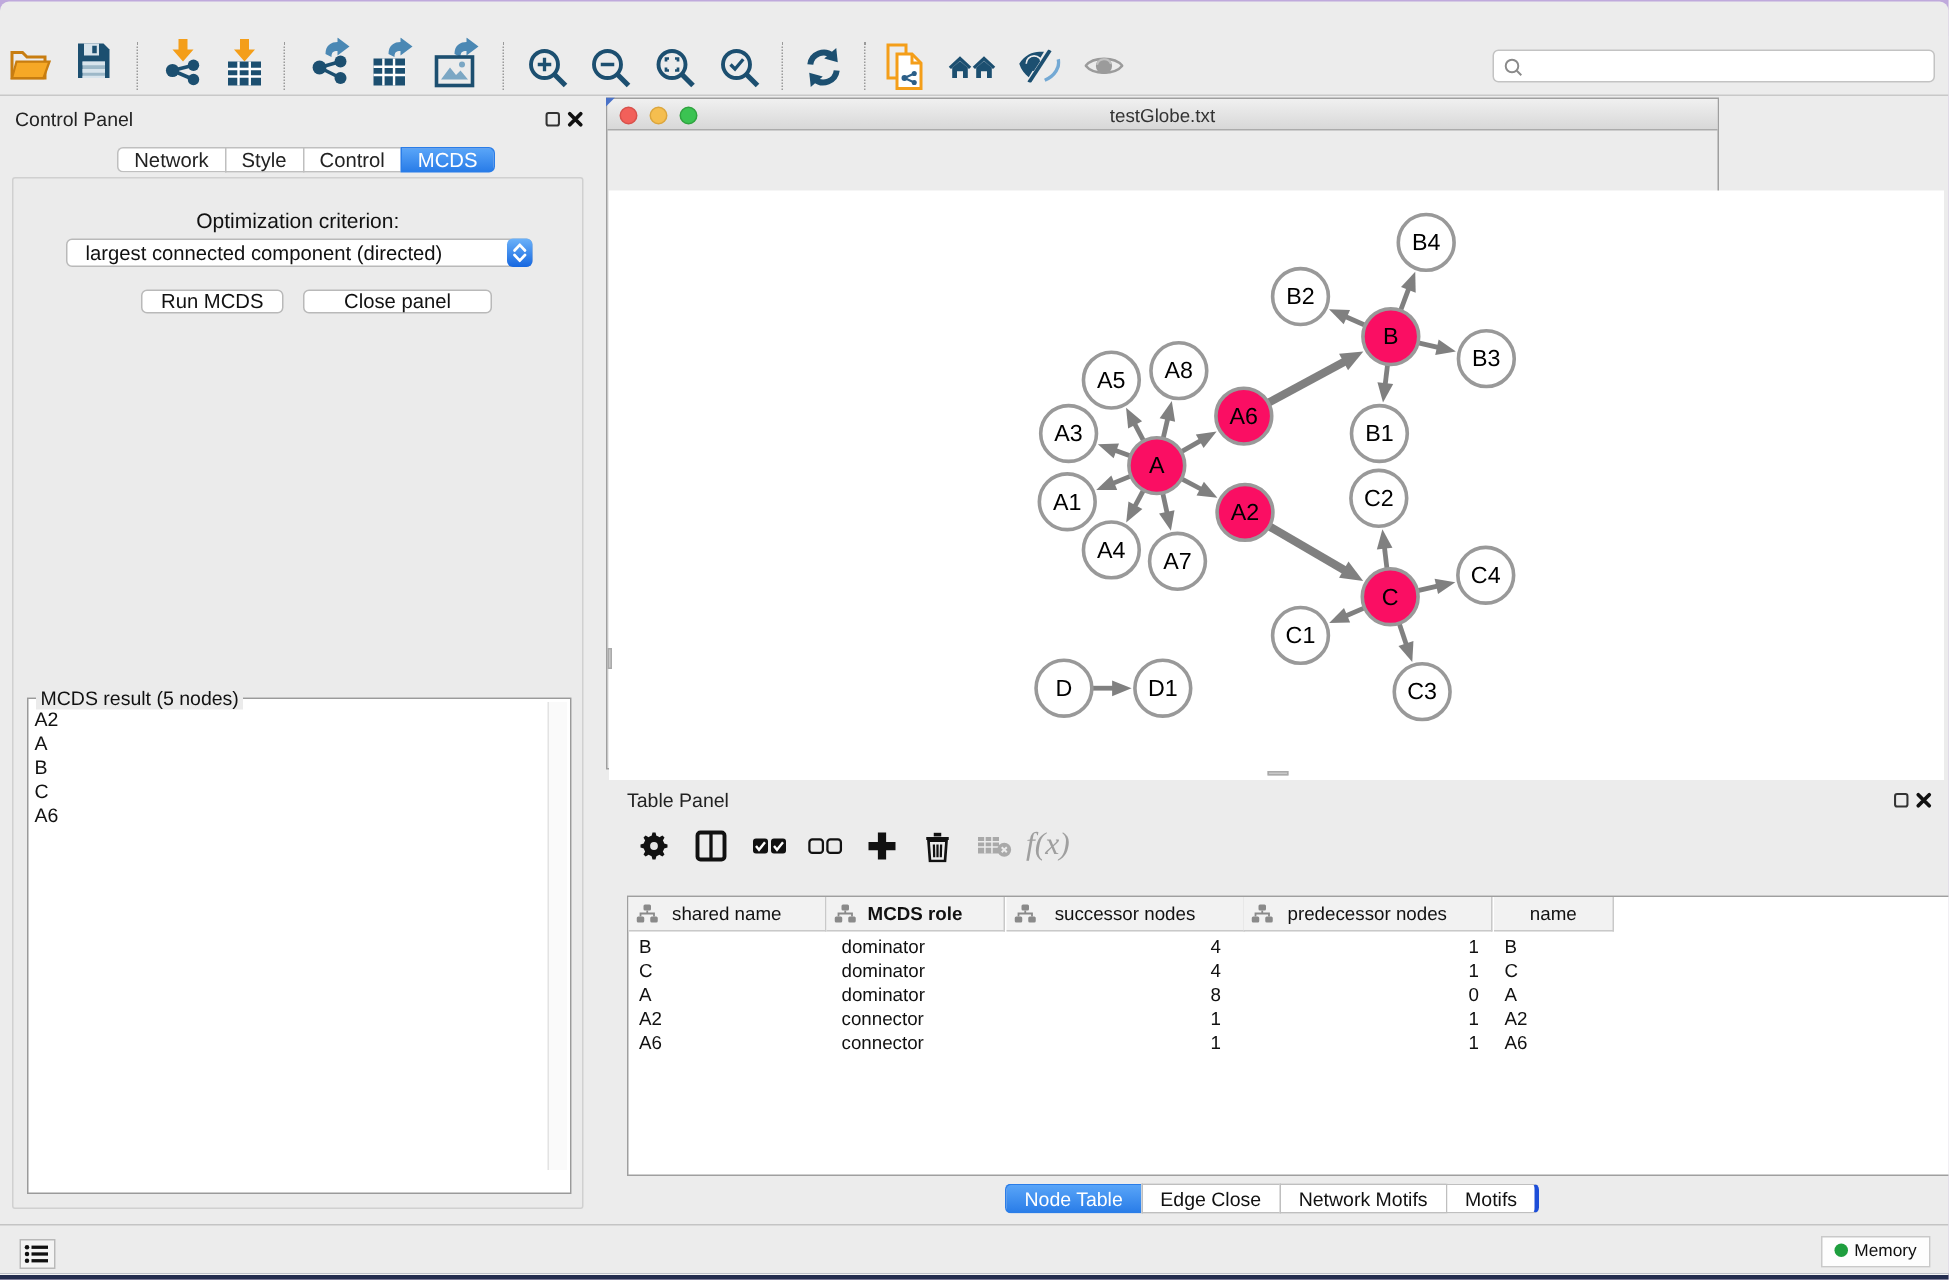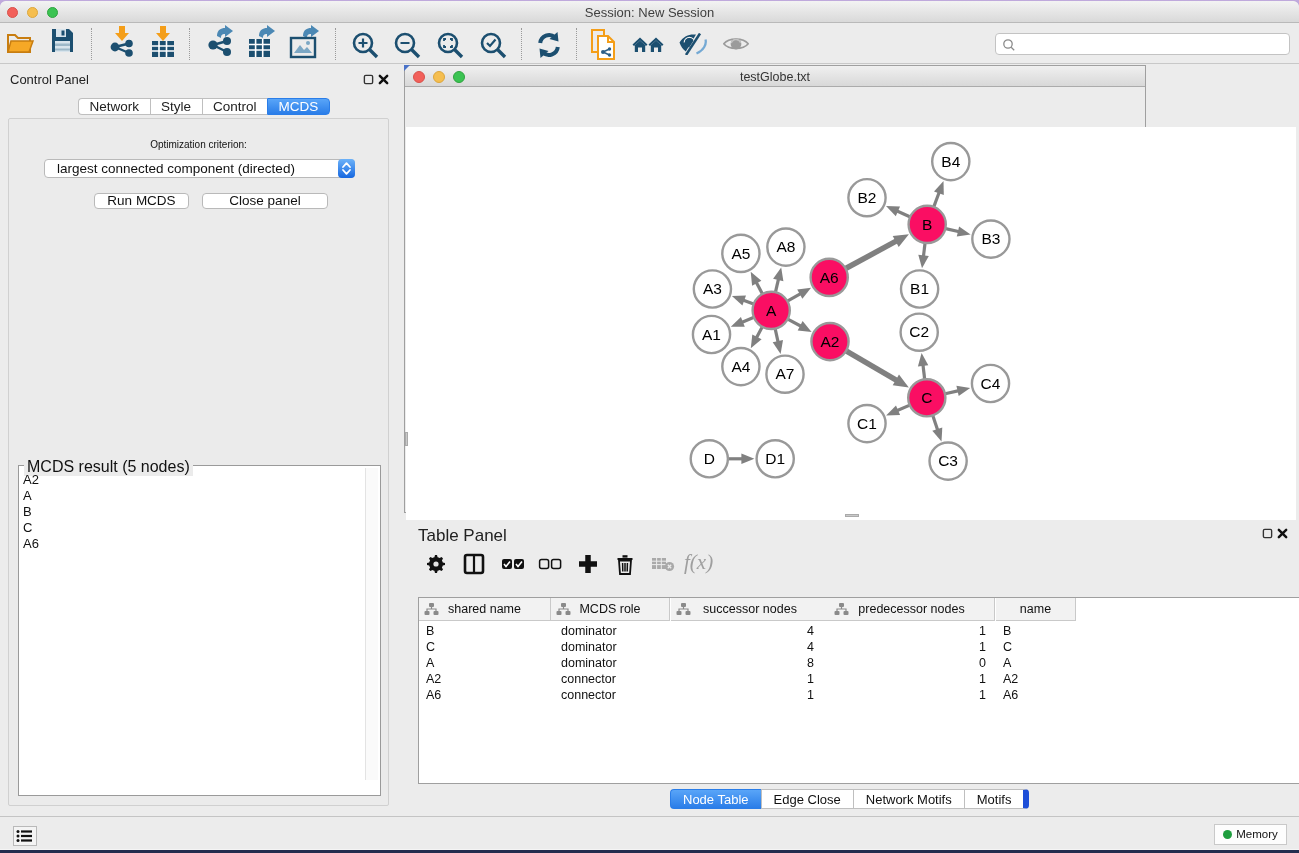--- a/index.html
+++ b/index.html
@@ -17,58 +17,52 @@
 .ticon { position:absolute; top:4px; }
 #search { position:absolute; left:995px; top:9px; width:295px; height:22px; background:#fff; border:1px solid #c3c3c3; border-radius:4px; }
 
 #cp-title { position:absolute; left:10px; top:71px; font-size:13px; color:#222; }
 .tabs { position:absolute; display:flex; }
 .tab { height:17px; font-size:13.5px; color:#222; background:#fff; border:1px solid #bfbfbf; border-right:none; padding:0 10.5px; line-height:16px; }
 .tab:first-child { border-radius:4px 0 0 4px; }
 .tab:last-child { border-radius:0 4px 4px 0; border-right:1px solid #bfbfbf; }
 .tab.sel { background:linear-gradient(#59a5f8,#2a7de8); color:#fff; border-color:#2a7de8; }
 #cp-body { position:absolute; left:8px; top:117px; width:381px; height:688px; background:#ebebeb; border:1px solid #d0d0d0; border-radius:2px; }
-#opt-label { position:absolute; left:0; top:20px; width:100%; text-align:center; font-size:10px; color:#111; }
+#opt-label { position:absolute; left:0; top:20px; width:100%; text-align:center; font-size:14px; color:#111; }
 #dropdown { position:absolute; left:35px; top:40px; width:311px; height:19px; background:#fff; border:1px solid #b9b9b9; border-radius:4px; font-size:13.5px; color:#111; line-height:17px; padding-left:12px; }
 #spinner { position:absolute; right:-1px; top:-1px; width:17px; height:19px; border-radius:4px; background:linear-gradient(#6cb2f9,#1667e0); }
 .btn { position:absolute; height:16px; background:#fff; border:1px solid #b9b9b9; border-radius:4px; font-size:13.5px; color:#111; text-align:center; line-height:14px; }
 #fieldset { position:absolute; left:9px; top:346px; width:363px; height:331px; border:1px solid #9a9a9a; background:#fff; }
-#fs-legend { position:absolute; left:5px; top:-8px; background:#ebebeb; padding:0 3px; font-size:16px; color:#111; }
+#fs-legend { position:absolute; left:5px; top:-8px; background:#ebebeb; padding:0 3px; font-size:13px; color:#111; }
 #fs-scroll { position:absolute; right:2px; top:2px; width:13px; height:312px; background:#fafafa; border-left:1px solid #e3e3e3; }
 #fs-list { position:absolute; left:4px; top:6px; font-size:13px; color:#111; line-height:16px; }
 
 #nw { position:absolute; left:404px; top:64px; width:742px; height:448px; background:#ececec; border:1px solid #9f9f9f; }
 #nw-title { position:absolute; left:0; top:0; width:100%; height:21px; background:linear-gradient(#f0f0f0,#d8d8d8); border-bottom:1px solid #ababab; }
 #nw-canvas { position:absolute; left:1px; top:21px; width:890px; height:425px; background:#fff;margin-top:40px; }
 #nw .t { position:absolute; top:4px; width:100%; text-align:center; font-size:12.5px; color:#333; }
 
 #tp { position:absolute; left:406px; top:519px; width:893px; height:296px; background:#ececec; }
-#tp-title { position:absolute; left:12px; top:6px; font-size:17px; color:#222; }
+#tp-title { position:absolute; left:12px; top:6px; font-size:13px; color:#222; }
 #tp-toolbar { position:absolute; left:10px; top:28px; width:873px; height:34px; }
 #tbl { position:absolute; left:12px; top:77px; width:1278px; height:187px; background:#fff; border:1px solid #9f9f9f; }
 .th { position:absolute; top:0; height:23px; background:#f2f2f2; border-right:1px solid #c9c9c9; border-bottom:1px solid #c9c9c9; font-size:12.5px; color:#111; text-align:center; line-height:22px; }
 .td { position:absolute; font-size:12.5px; color:#111; height:16px; line-height:16px; }
 .btabs { position:absolute; top:269px; left:264px; display:flex; }
 .btab { height:20px; font-size:13px; background:#fff; border:1px solid #bfbfbf; border-right:none; padding:0 12px; line-height:19px; color:#111; }
 .btab:first-child { border-radius:4px 0 0 4px; }
-.btab:last-child { border-radius:0 4px 4px 0; border-right:6px solid #1d4ed8; }
+.btab:last-child { border-radius:0 4px 4px 0; border-right:3px solid #1d4ed8; }
 .btab.sel { background:linear-gradient(#59a5f8,#2a7de8); color:#fff; border-color:#2a7de8; }
 
 #statusbar { position:absolute; left:0; top:815px; width:1299px; height:35px; background:#ececec; border-top:1px solid #c4c4c4; }
 #listbtn { position:absolute; left:13px; top:9px; width:24px; height:20px; background:#f4f4f4; border:1px solid #b9b9b9; }
 #membtn { position:absolute; right:12px; top:7px; width:73px; height:21px; background:#fdfdfd; border:1px solid #c9c9c9; font-size:11.5px; color:#111; line-height:19px; text-align:center; }
 </style></head>
 <body>
 <div id="app">
- <div id="titlebar">
-  <div class="tl" style="left:7px;width:11px;height:11px;background:#f2605a;border:1px solid #d8514b;"></div>
-  <div class="tl" style="left:27px;width:11px;height:11px;background:#f5be4f;border:1px solid #dca63c;"></div>
-  <div class="tl" style="left:47px;width:11px;height:11px;background:#3bc352;border:1px solid #2fa33f;"></div>
-  <div class="t">Session: New Session</div>
- </div>
 
  <div id="toolbar">
   <svg class="ticon" style="left:5px;top:2px" width="30" height="32" viewBox="0 0 30 32">
 <path d="M3 9 L3 26 L25 26 L25 12 L13 12 L10 9 Z" fill="none" stroke="#c87d10" stroke-width="2"></path>
 <path d="M6 15 L28 15 L24 26 L3 26 Z" fill="#f6a826" stroke="#c87d10" stroke-width="1.5"></path>
       </svg>
 <svg class="ticon" style="left:48px;top:1px" width="28" height="32" viewBox="0 0 28 32">
 <path d="M4 4 L21 4 L25 8 L25 27 L4 27 Z" fill="#1c4f70"></path>
 <rect x="8" y="4" width="10" height="8" fill="#d8e4ec"></rect>
         <rect x="13.5" y="5.5" width="3" height="5" fill="#1c4f70"></rect>
@@ -354,21 +348,21 @@
         </svg>
 <div style="position:absolute;left:268px;top:2px;font-family:'Liberation Serif',serif;font-style:italic;font-size:21px;color:#9f9f9f;">f(x)</div>
       </div>
   <div id="tbl">
     <div class="th" style="left:0px;width:132px;"><svg style="position:absolute;left:5px;top:4px" width="15" height="14" viewBox="0 0 15 14">
             <rect x="5" y="1" width="5" height="4" rx="1" fill="#8a8a8a"></rect>
             <rect x="0.5" y="9" width="5" height="4" rx="1" fill="#8a8a8a"></rect>
             <rect x="9.5" y="9" width="5" height="4" rx="1" fill="#8a8a8a"></rect>
             <path d="M7.5 5 L7.5 7 M3 9 L3 7 L12 7 L12 9" stroke="#8a8a8a" stroke-width="1.2" fill="none"></path>
           </svg>shared name</div>
-<div class="th" style="left:132px;width:119px;"><svg style="position:absolute;left:5px;top:4px" width="15" height="14" viewBox="0 0 15 14">
+<div class="th" style="left:132px;width:119px;font-weight:bold;"><svg style="position:absolute;left:5px;top:4px" width="15" height="14" viewBox="0 0 15 14">
             <rect x="5" y="1" width="5" height="4" rx="1" fill="#8a8a8a"></rect>
             <rect x="0.5" y="9" width="5" height="4" rx="1" fill="#8a8a8a"></rect>
             <rect x="9.5" y="9" width="5" height="4" rx="1" fill="#8a8a8a"></rect>
             <path d="M7.5 5 L7.5 7 M3 9 L3 7 L12 7 L12 9" stroke="#8a8a8a" stroke-width="1.2" fill="none"></path>
           </svg>MCDS role</div>
 <div class="th" style="left:252px;width:159px;"><svg style="position:absolute;left:5px;top:4px" width="15" height="14" viewBox="0 0 15 14">
             <rect x="5" y="1" width="5" height="4" rx="1" fill="#8a8a8a"></rect>
             <rect x="0.5" y="9" width="5" height="4" rx="1" fill="#8a8a8a"></rect>
             <rect x="9.5" y="9" width="5" height="4" rx="1" fill="#8a8a8a"></rect>
             <path d="M7.5 5 L7.5 7 M3 9 L3 7 L12 7 L12 9" stroke="#8a8a8a" stroke-width="1.2" fill="none"></path>

